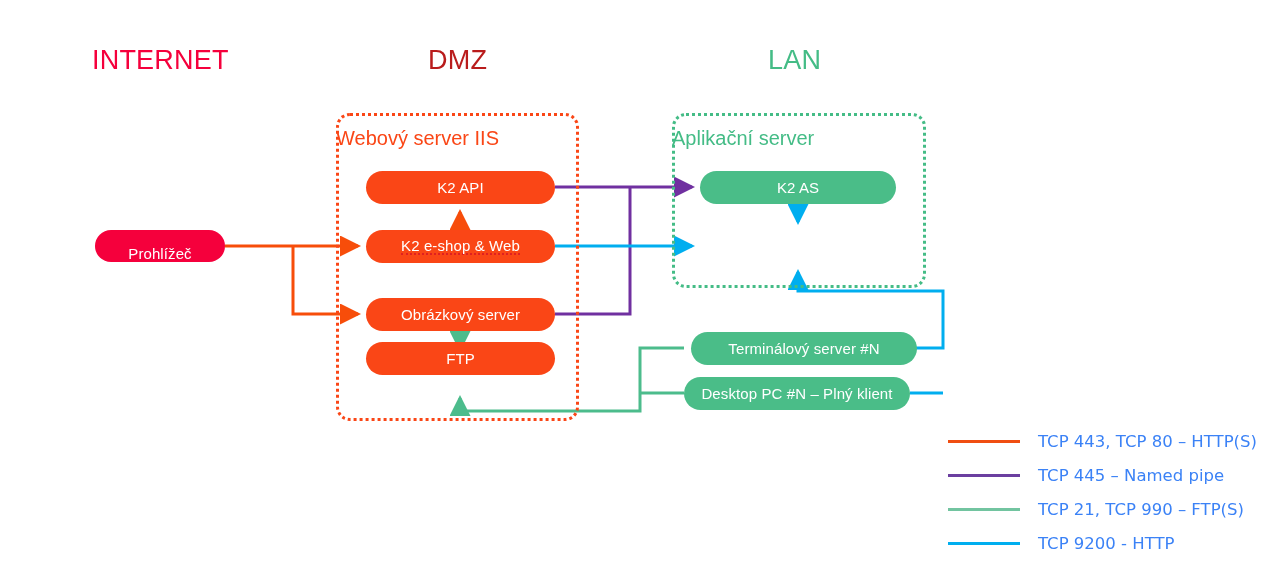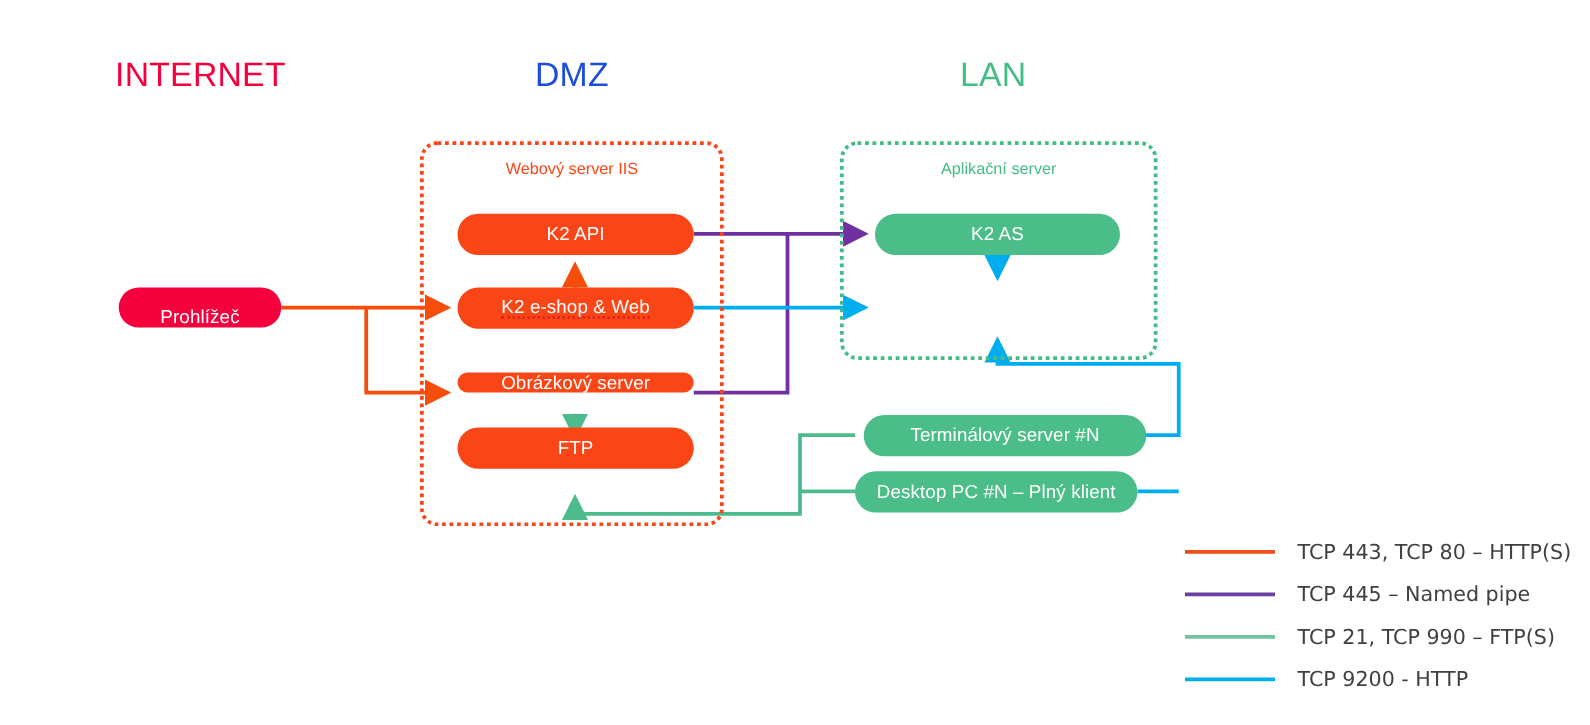--- a/index.html
+++ b/index.html
@@ -29,41 +29,40 @@
     pointer-events: none;
   }
   .zone-title {
     position: absolute;
     font-size: 27px;
     font-weight: 400;
     letter-spacing: 0.2px;
     white-space: nowrap;
   }
   #zone-internet { left: 92px;  top: 45px;  color: #F5003C; }
-  #zone-dmz      { left: 428px; top: 45px;  color: #1d4ed8; }
+  #zone-dmz      { left: 428px; top: 45px;  color: #b91c1c; }
   #zone-lan      { left: 768px; top: 45px;  color: #44BC86; }
 
   .zone-box {
     position: absolute;
     border-radius: 14px;
     box-sizing: border-box;
   }
   #dmz-box {
     left: 336px; top: 113px; width: 243px; height: 308px;
     border: 3px dotted #FA4616;
   }
   #lan-box {
     left: 672px; top: 113px; width: 254px; height: 175px;
     border: 3px dotted #44BC86;
   }
   .zone-box-label {
     position: absolute;
-    font-size: 13px;
-    white-space: nowrap;
-    text-align: center;
+    font-size: 20px;
+    white-space: nowrap;
   }
   #dmz-box-label { left: 336px; top: 127px; width: 243px; color: #FA4616; }
   #lan-box-label { left: 672px; top: 127px; width: 254px; color: #44BC86; }
 
   .node {
     position: absolute;
     border-radius: 18px;
     color: #ffffff;
     font-size: 15px;
     display: flex;
@@ -73,21 +72,21 @@
     white-space: nowrap;
     letter-spacing: 0.1px;
   }
   .node.orange { background: #FA4616; }
   .node.green  { background: #4ABD88; }
   .node.pink   { background: #F5003C; }
 
   #node-prohlizec  { left: 95px;  top: 230px; width: 130px; height: 32px; border-radius: 16px; align-items: flex-end; }
   #node-k2api      { left: 366px; top: 171px; width: 189px; height: 33px; }
   #node-k2eshop    { left: 366px; top: 230px; width: 189px; height: 33px; }
-  #node-obrazkovy  { left: 366px; top: 298px; width: 189px; height: 16px; }
+  #node-obrazkovy  { left: 366px; top: 298px; width: 189px; height: 33px; }
   #node-ftp        { left: 366px; top: 342px; width: 189px; height: 33px; }
   #node-k2as       { left: 700px; top: 171px; width: 196px; height: 33px; }
   #node-elastic    { left: 700px; top: 230px; width: 196px; height: 33px; }
   #node-terminal   { left: 691px; top: 332px; width: 226px; height: 33px; }
   #node-desktop    { left: 684px; top: 377px; width: 226px; height: 33px; }
 
   .spell {
     border-bottom: 2px dotted #E02020;
     padding-bottom: 0px;
     line-height: 1;
@@ -105,21 +104,21 @@
     height: 34px;
   }
   .legend-swatch {
     width: 72px;
     height: 3px;
     flex: 0 0 auto;
   }
   .legend-label {
     margin-left: 18px;
     font-size: 16.5px;
-    color: #404040;
+    color: #3b82f6;
     white-space: nowrap;
     font-family: "DejaVu Sans", sans-serif;
   }
 </style>
 </head>
 <body>
 
 <div id="canvas">
 
   <svg id="wires" viewBox="0 0 1272 580">

